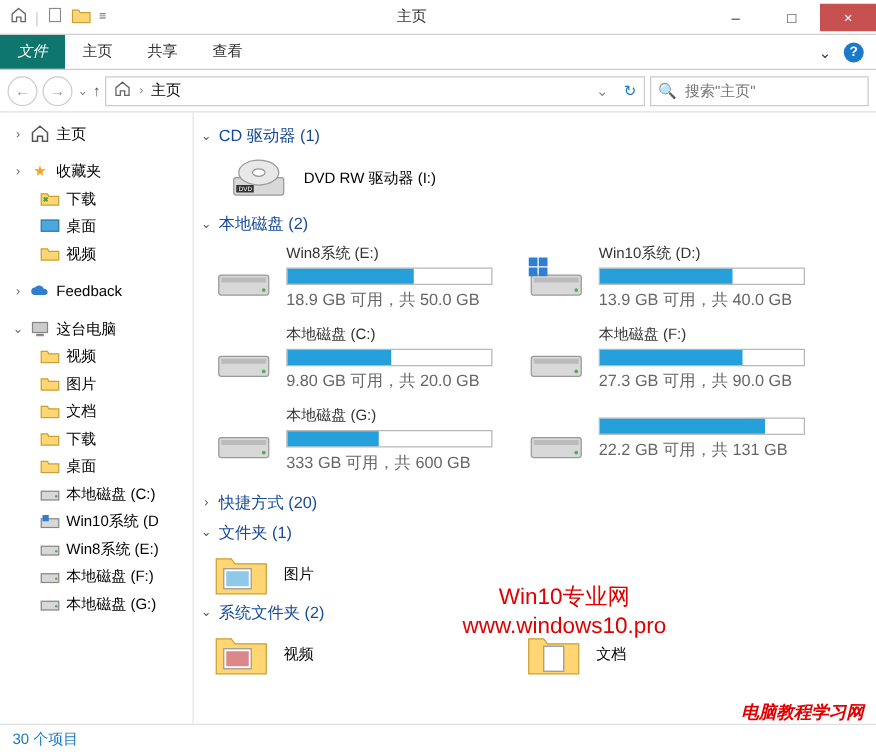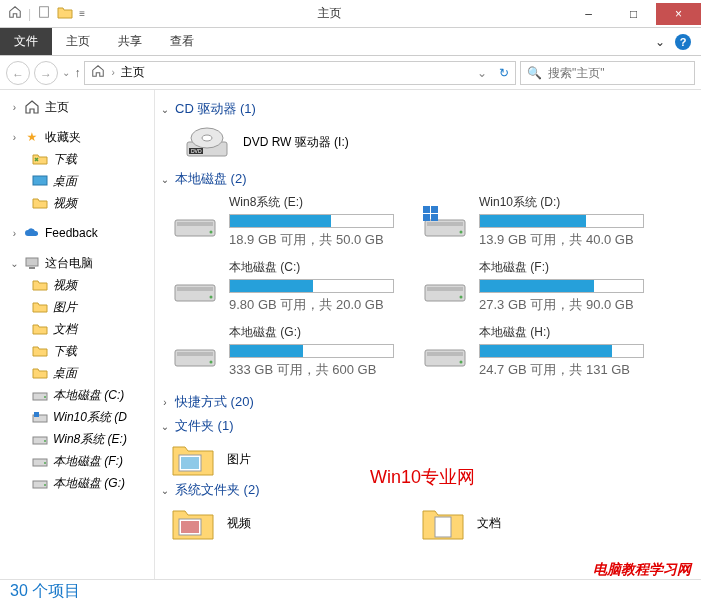--- a/index.html
+++ b/index.html
@@ -5,48 +5,48 @@
 * { margin: 0; padding: 0; box-sizing: border-box; font-family: "Microsoft YaHei", "Segoe UI", sans-serif; }
 body { width: 701px; height: 605px; background: #fff; overflow: hidden; font-size: 12px; position: relative; }
 .titlebar { height: 28px; background: #fff; display: flex; align-items: center; border-bottom: 1px solid #d0d0d0; }
 .titlebar-icons { display: flex; gap: 6px; padding: 0 8px; align-items: center; }
 .titlebar-title { flex: 1; text-align: center; font-size: 12px; color: #333; }
 .window-controls { display: flex; }
 .wc-btn { width: 45px; height: 22px; display: flex; align-items: center; justify-content: center; color: #333; }
 .wc-close { background: #c75050; color: #fff; }
 .ribbon-tabs { height: 28px; display: flex; align-items: stretch; border-bottom: 1px solid #ccc; }
 .ribbon-tab { padding: 0 14px; display: flex; align-items: center; font-size: 12px; color: #333; }
-.ribbon-tab.active { background: #404040; color: #fff; }
+.ribbon-tab.active { background: #0f766e; color: #fff; font-style: italic; }
 .ribbon-right { margin-left: auto; display: flex; align-items: center; gap: 10px; padding-right: 10px; }
 .addressbar { height: 34px; display: flex; align-items: center; padding: 4px 6px; gap: 4px; border-bottom: 1px solid #e0e0e0; }
 .nav-btn { width: 24px; height: 24px; border: 1px solid #ccc; border-radius: 50%; display: flex; align-items: center; justify-content: center; color: #999; }
 .path-box { flex: 1; height: 24px; border: 1px solid #ccc; display: flex; align-items: center; padding: 0 6px; gap: 6px; }
 .search-box { width: 175px; height: 24px; border: 1px solid #ccc; display: flex; align-items: center; padding: 0 6px; gap: 6px; }
 .search-input { border: none; outline: none; flex: 1; font-size: 12px; color: #999; background: transparent; }
 .content-area { display: flex; height: 489px; }
 .sidebar { width: 155px; border-right: 1px solid #e5e5e5; padding: 6px 0; overflow: hidden; }
 .tree-item { display: flex; align-items: center; height: 22px; padding-left: 10px; gap: 5px; }
-.tree-item.sub { padding-left: 32px; font-style: italic; }
+.tree-item.sub { padding-left: 32px; }
 .tree-toggle { width: 9px; height: 9px; display: inline-flex; align-items: center; justify-content: center; color: #666; font-size: 10px; }
 .tree-icon { width: 16px; height: 16px; display: inline-flex; align-items: center; justify-content: center; }
 .main-panel { flex: 1; overflow-y: auto; padding: 6px 10px 0 4px; }
 .section-header { display: flex; align-items: center; gap: 4px; color: #16499a; font-size: 13px; margin: 4px 0 6px 0; }
 .section-header .arrow { font-size: 10px; color: #555; width: 12px; text-align: center; }
 .dvd-item { display: flex; align-items: center; gap: 12px; margin: 4px 0 10px 24px; }
 .drives-grid { display: flex; flex-wrap: wrap; margin-left: 12px; }
 .drive-item { width: 250px; display: flex; gap: 10px; margin-bottom: 10px; align-items: center; }
 .drive-icon { width: 48px; height: 36px; flex-shrink: 0; }
 .drive-info { flex: 1; }
 .drive-name { color: #333; font-size: 12px; margin-bottom: 3px; }
 .drive-bar { width: 165px; height: 14px; border: 1px solid #b8b8b8; background: #fff; margin-bottom: 3px; position: relative; }
 .drive-fill { height: 100%; background: #26a0da; }
 .drive-stats { font-size: 13px; color: #666; }
 .folder-row { display: flex; margin-left: 12px; }
 .folder-item { width: 250px; display: flex; gap: 12px; align-items: center; }
-.statusbar { height: 24px; border-top: 1px solid #e0e0e0; display: flex; align-items: center; padding: 0 10px; font-size: 16px; color: #1979ca; }
+.statusbar { height: 24px; border-top: 1px solid #e0e0e0; display: flex; align-items: center; padding: 0 10px; font-size: 12px; color: #1979ca; }
 .watermark { position: absolute; right: 10px; bottom: 26px; color: #e00000; font-weight: bold; font-size: 14px; font-style: italic; }
 .watermark2 { position: absolute; left: 370px; top: 466px; color: #e00000; font-size: 18px; text-align: center; line-height: 1.3; }
 .chevron { margin-left: auto; color: #888; padding-right: 6px; }
 .refresh-icon { color: #1979ca; }
 .help-icon { width: 16px; height: 16px; border-radius: 50%; background: #1979ca; color: #fff; display: flex; align-items: center; justify-content: center; font-size: 11px; font-weight: bold; }
 </style>
 </head>
 <body>
 
 <div class="titlebar">
@@ -355,25 +355,24 @@
        </div>
      </div>
         <div class="drive-item">
        <svg class="drive-icon" viewBox="0 0 48 36">
          <rect x="4" y="16" width="40" height="16" rx="2" fill="#d8d8d8" stroke="#999"></rect>
          <rect x="6" y="18" width="36" height="4" fill="#bbb"></rect>
          <circle cx="40" cy="28" r="1.5" fill="#5a5"></circle>
 
        </svg>
        <div class="drive-info">
-         <div class="drive-name">本地磁盘 (H:)</div>
          <div class="drive-bar">
               <div class="drive-fill" style="width:81%"></div>
             </div>
-         <div class="drive-stats">24.7 GB 可用，共 131 GB</div>
+         <div class="drive-stats">22.2 GB 可用，共 131 GB</div>
        </div>
      </div>
       </div>
 
     <div class="section-header">
       <span class="arrow">›</span>
       <span>快捷方式 (20)</span>
     </div>
 
     <div class="section-header">
@@ -414,14 +413,15 @@
     </div>
   </div>
 </div>
 
 <div class="statusbar">
   <span>30 个项目</span>
 </div>
 
 <div class="watermark2">
   <div>Win10专业网</div>
+  <div>www.windows10.pro</div>
 </div>
 <div class="watermark">电脑教程学习网</div>
 
 </body></html>

